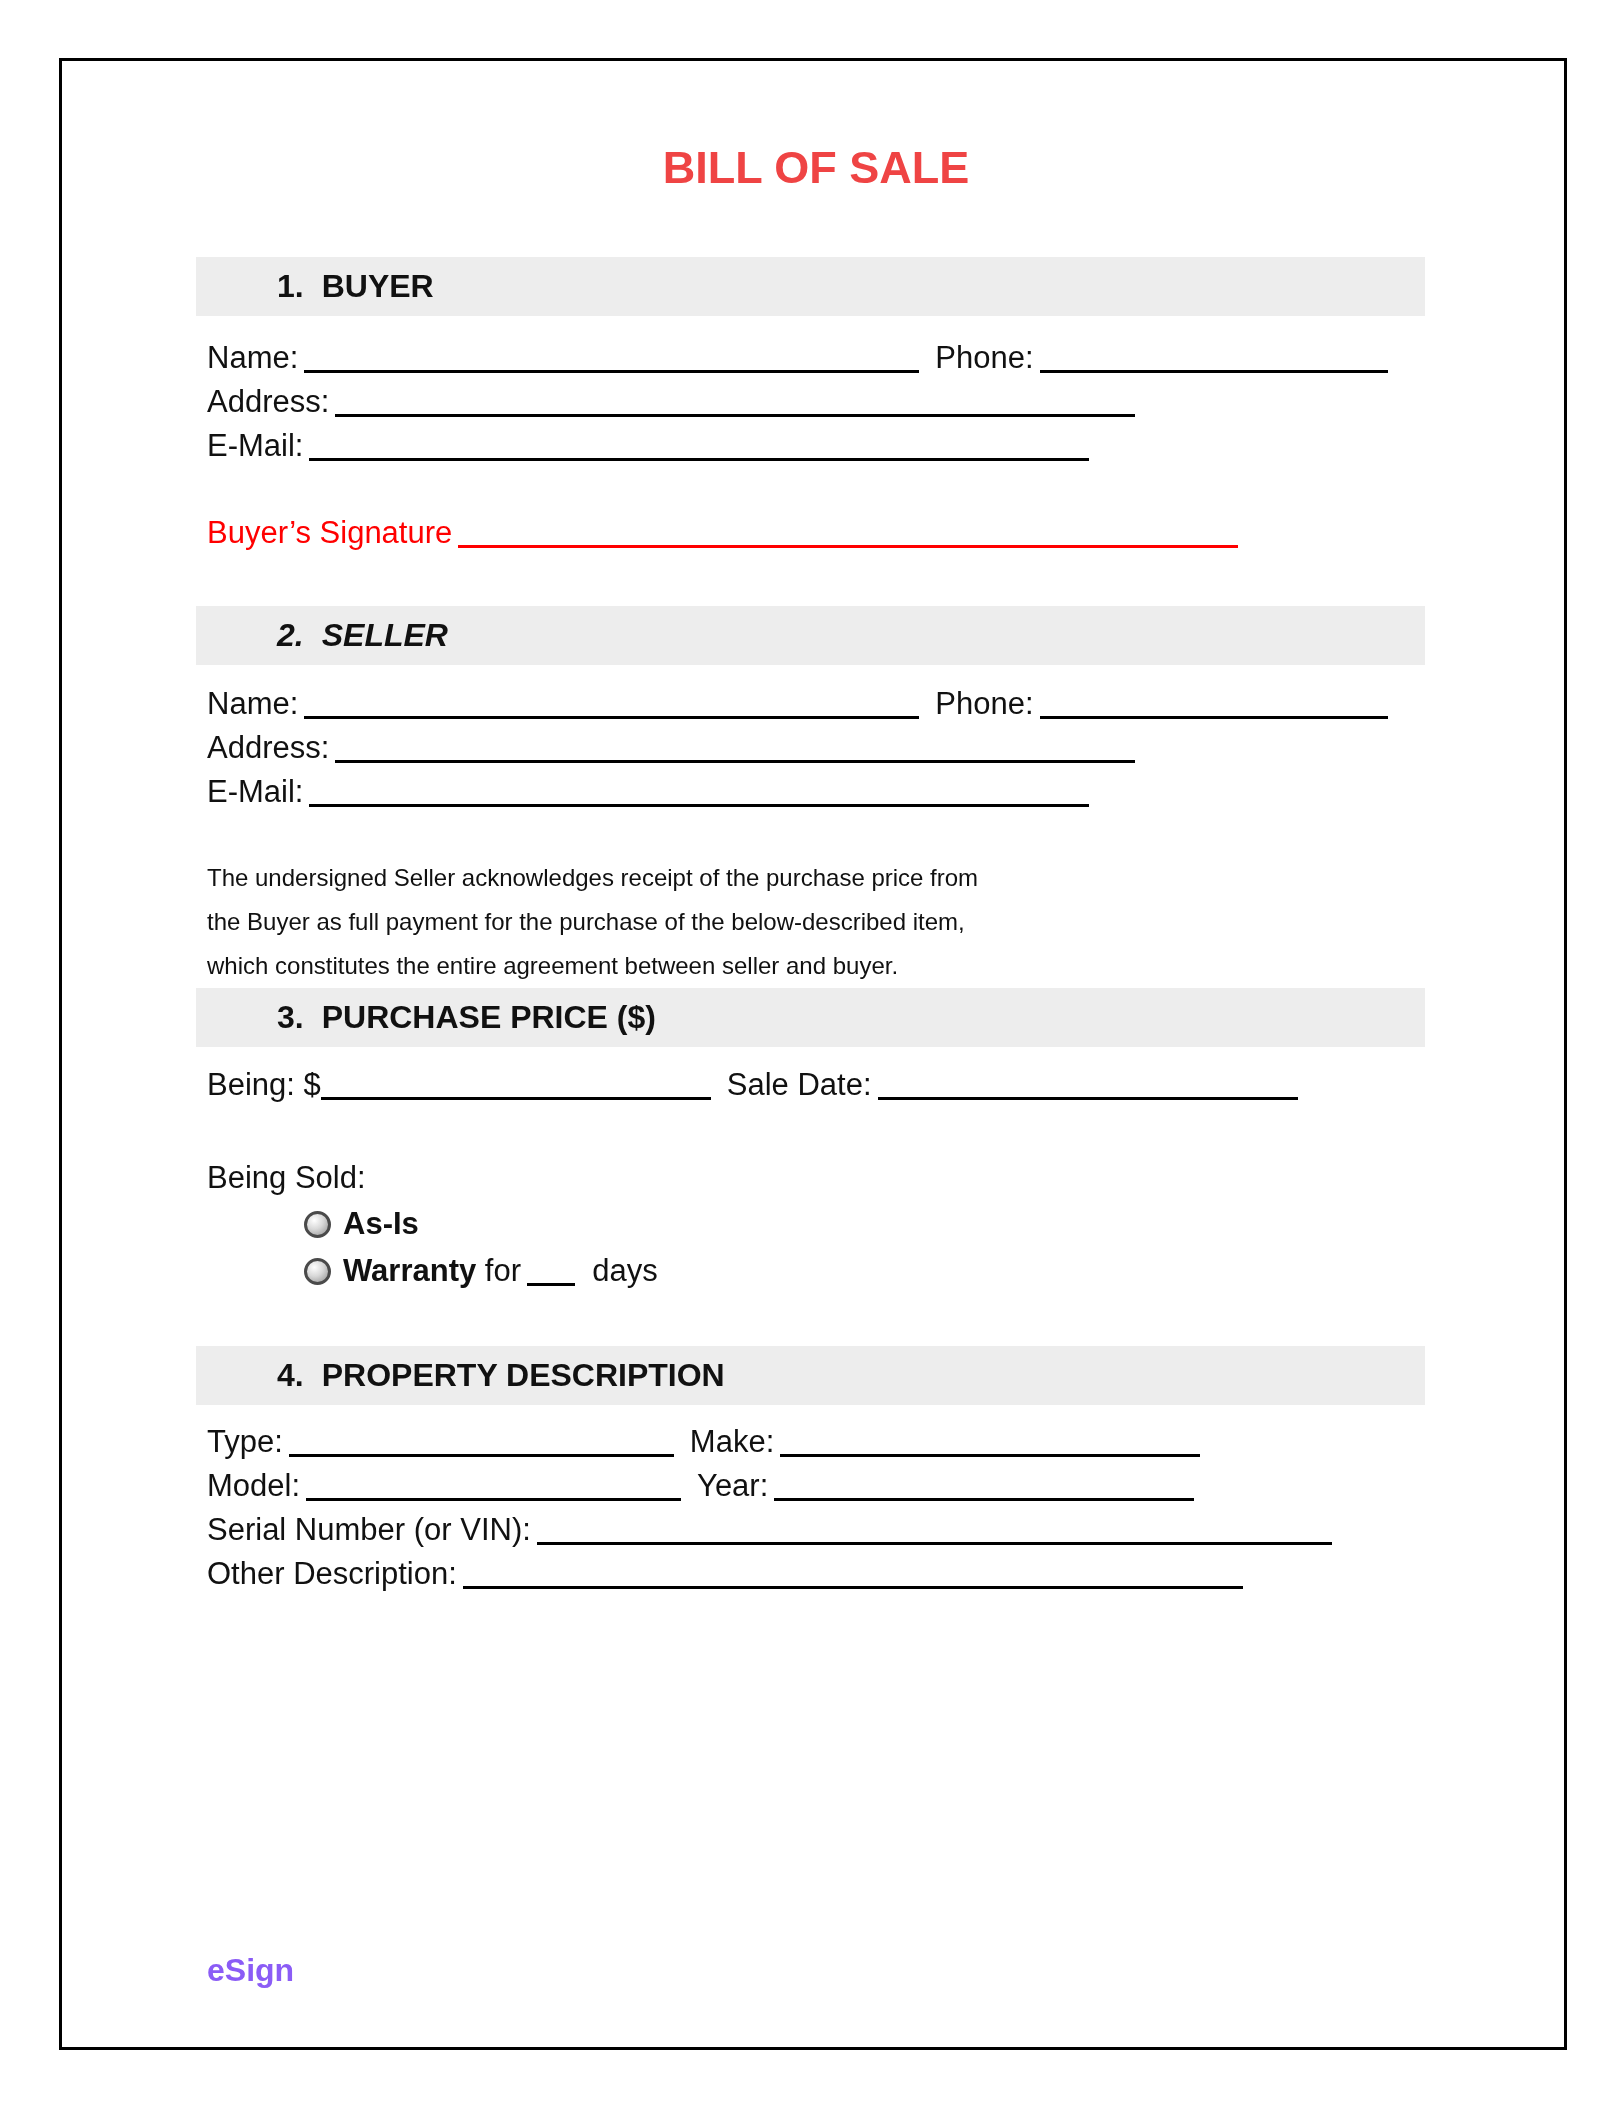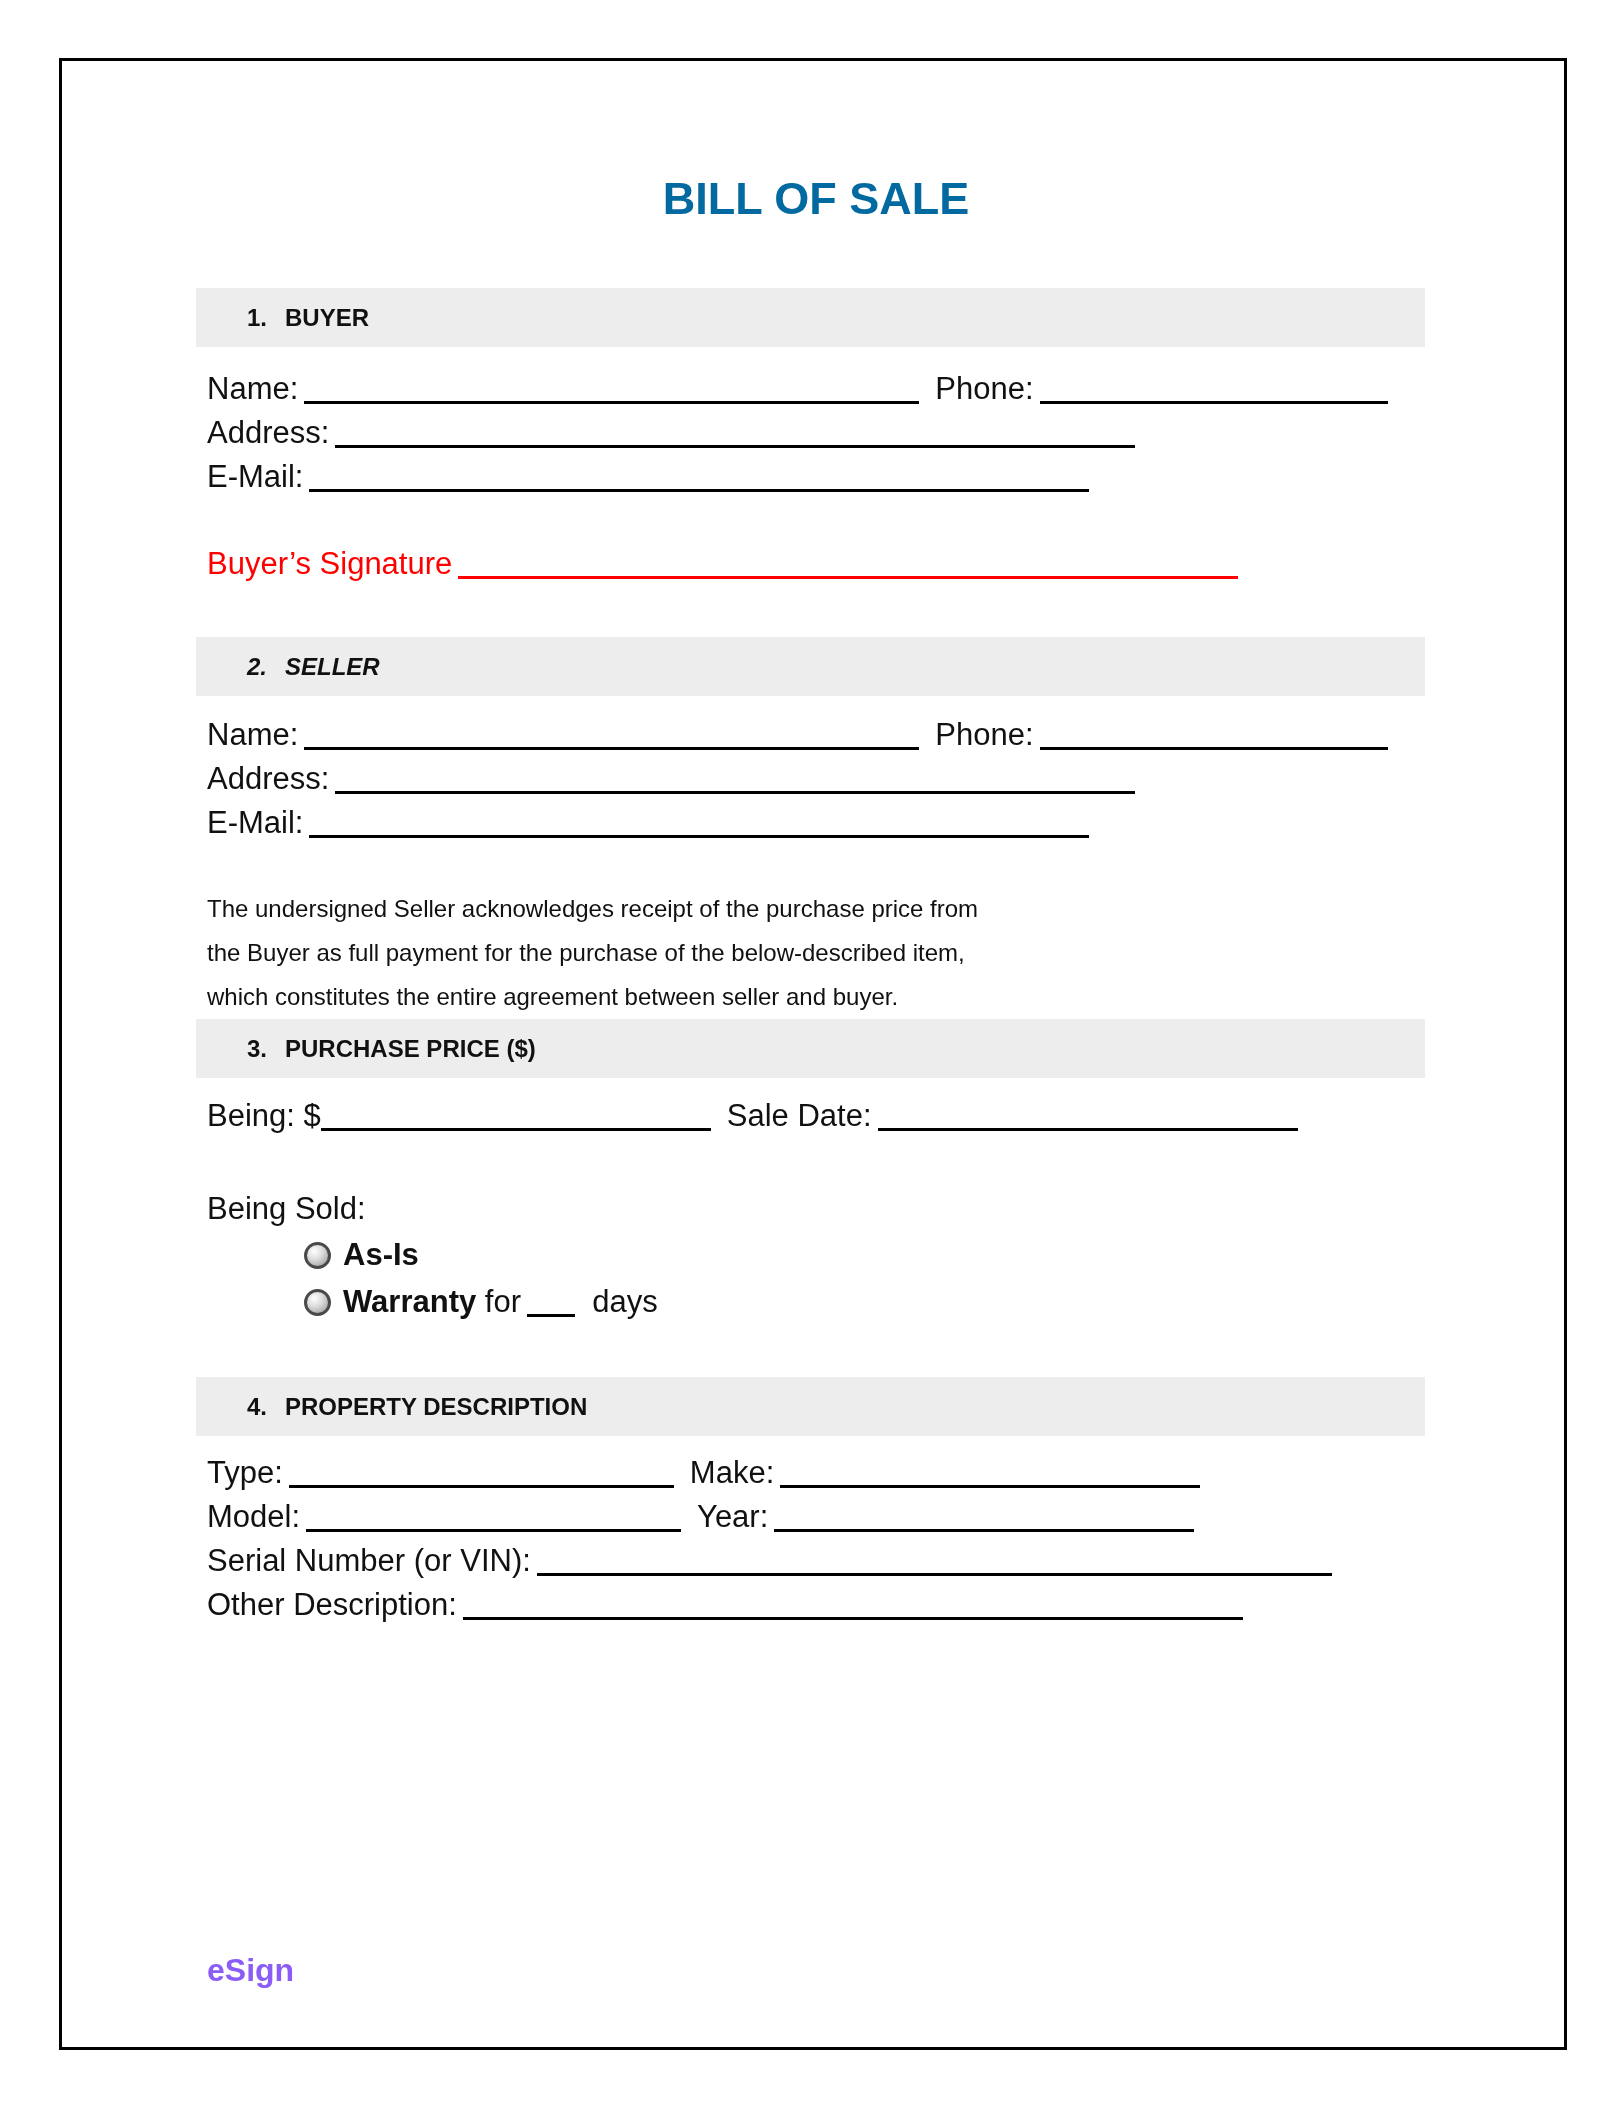--- a/index.html
+++ b/index.html
@@ -22,28 +22,28 @@
   .content {
     position: absolute;
     left: 145px;
     right: 139px;
     top: 0;
   }
   h1.title {
     text-align: center;
     font-size: 45px;
     font-weight: bold;
-    margin-top: 112px;
-    color: #0369a1;
+    margin-top: 81px;
+    color: #ef4444;
   }
   .bar {
     background: #ededed;
     margin-left: -11px;
-    padding: 11px 0 11px 51px;
-    font-size: 24px;
+    padding: 11px 0 11px 81px;
+    font-size: 32px;
     font-weight: bold;
     line-height: 37px;
   }
   .bar .num { display: inline-block; margin-right: 18px; }
   .row {
     font-size: 31px;
     line-height: 44px;
     white-space: nowrap;
   }
   .fields { margin-top: 20px; }

